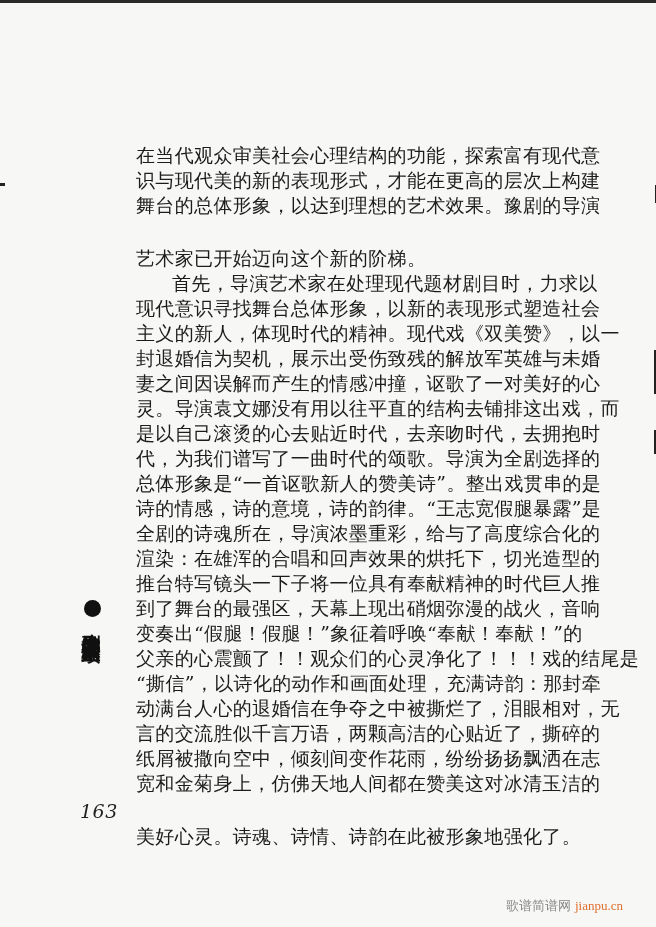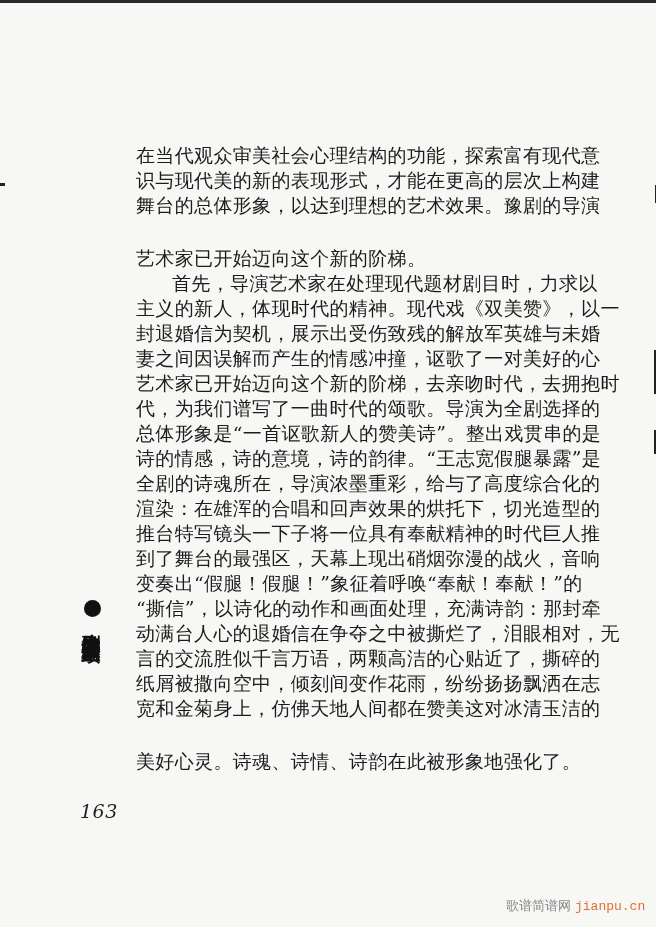--- a/index.html
+++ b/index.html
@@ -36,21 +36,21 @@
     font-family: "DejaVu Sans", "Liberation Sans", sans-serif;
     font-weight: bold; font-size: 19px; letter-spacing: 1px; color: #111;
   }
   .page-number {
     position: absolute; left: 80px; top: 800px;
     font-size: 19px; color: #222; letter-spacing: 0.5px; font-style: italic;
   }
   .margin-mark { position: absolute; background: #222; }
   .watermark {
     position: absolute; left: 506px; top: 897px;
-    font-family: Liberation Mono, monospace;
+    font-family: Liberation Serif, serif;
     font-size: 13px; color: #888;
   }
   .watermark .domain { color: #e07030; margin-left: 4px; }
 </style>
 </head>
 <body>
 
 <div class="top-edge"></div>
 
 <div class="margin-mark" style="left:0;top:183px;width:5px;height:3px;"></div>
@@ -60,32 +60,35 @@
 
 <div class="page-body">
   <p class="para">
     <span class="line">在当代观众审美社会心理结构的功能，探索富有现代意</span>
     <span class="line">识与现代美的新的表现形式，才能在更高的层次上构建</span>
     <span class="line">舞台的总体形象，以达到理想的艺术效果。豫剧的导演</span>
     <span class="line last">艺术家已开始迈向这个新的阶梯。</span>
   </p>
   <p class="para">
     <span class="line indent">首先，导演艺术家在处理现代题材剧目时，力求以</span>
+    <span class="line">现代意识寻找舞台总体形象，以新的表现形式塑造社会</span>
     <span class="line">主义的新人，体现时代的精神。现代戏《双美赞》，以一</span>
     <span class="line">封退婚信为契机，展示出受伤致残的解放军英雄与未婚</span>
     <span class="line">妻之间因误解而产生的情感冲撞，讴歌了一对美好的心</span>
-    <span class="line">艺术家已开始迈向这个新的阶梯，去亲吻时代，去拥抱时</span>
+    <span class="line">灵。导演袁文娜没有用以往平直的结构去铺排这出戏，而</span>
+    <span class="line">是以自己滚烫的心去贴近时代，去亲吻时代，去拥抱时</span>
     <span class="line">代，为我们谱写了一曲时代的颂歌。导演为全剧选择的</span>
     <span class="line">总体形象是“一首讴歌新人的赞美诗”。整出戏贯串的是</span>
     <span class="line">诗的情感，诗的意境，诗的韵律。“王志宽假腿暴露”是</span>
     <span class="line">全剧的诗魂所在，导演浓墨重彩，给与了高度综合化的</span>
     <span class="line">渲染：在雄浑的合唱和回声效果的烘托下，切光造型的</span>
     <span class="line">推台特写镜头一下子将一位具有奉献精神的时代巨人推</span>
     <span class="line">到了舞台的最强区，天幕上现出硝烟弥漫的战火，音响</span>
     <span class="line">变奏出“假腿！假腿！”象征着呼唤“奉献！奉献！”的</span>
+    <span class="line">父亲的心震颤了！！观众们的心灵净化了！！！戏的结尾是</span>
     <span class="line">“撕信”，以诗化的动作和画面处理，充满诗韵：那封牵</span>
     <span class="line">动满台人心的退婚信在争夺之中被撕烂了，泪眼相对，无</span>
     <span class="line">言的交流胜似千言万语，两颗高洁的心贴近了，撕碎的</span>
     <span class="line">纸屑被撒向空中，倾刻间变作花雨，纷纷扬扬飘洒在志</span>
     <span class="line">宽和金菊身上，仿佛天地人间都在赞美这对冰清玉洁的</span>
     <span class="line last">美好心灵。诗魂、诗情、诗韵在此被形象地强化了。</span>
   </p>
 </div>
 
 <div class="side-title">

